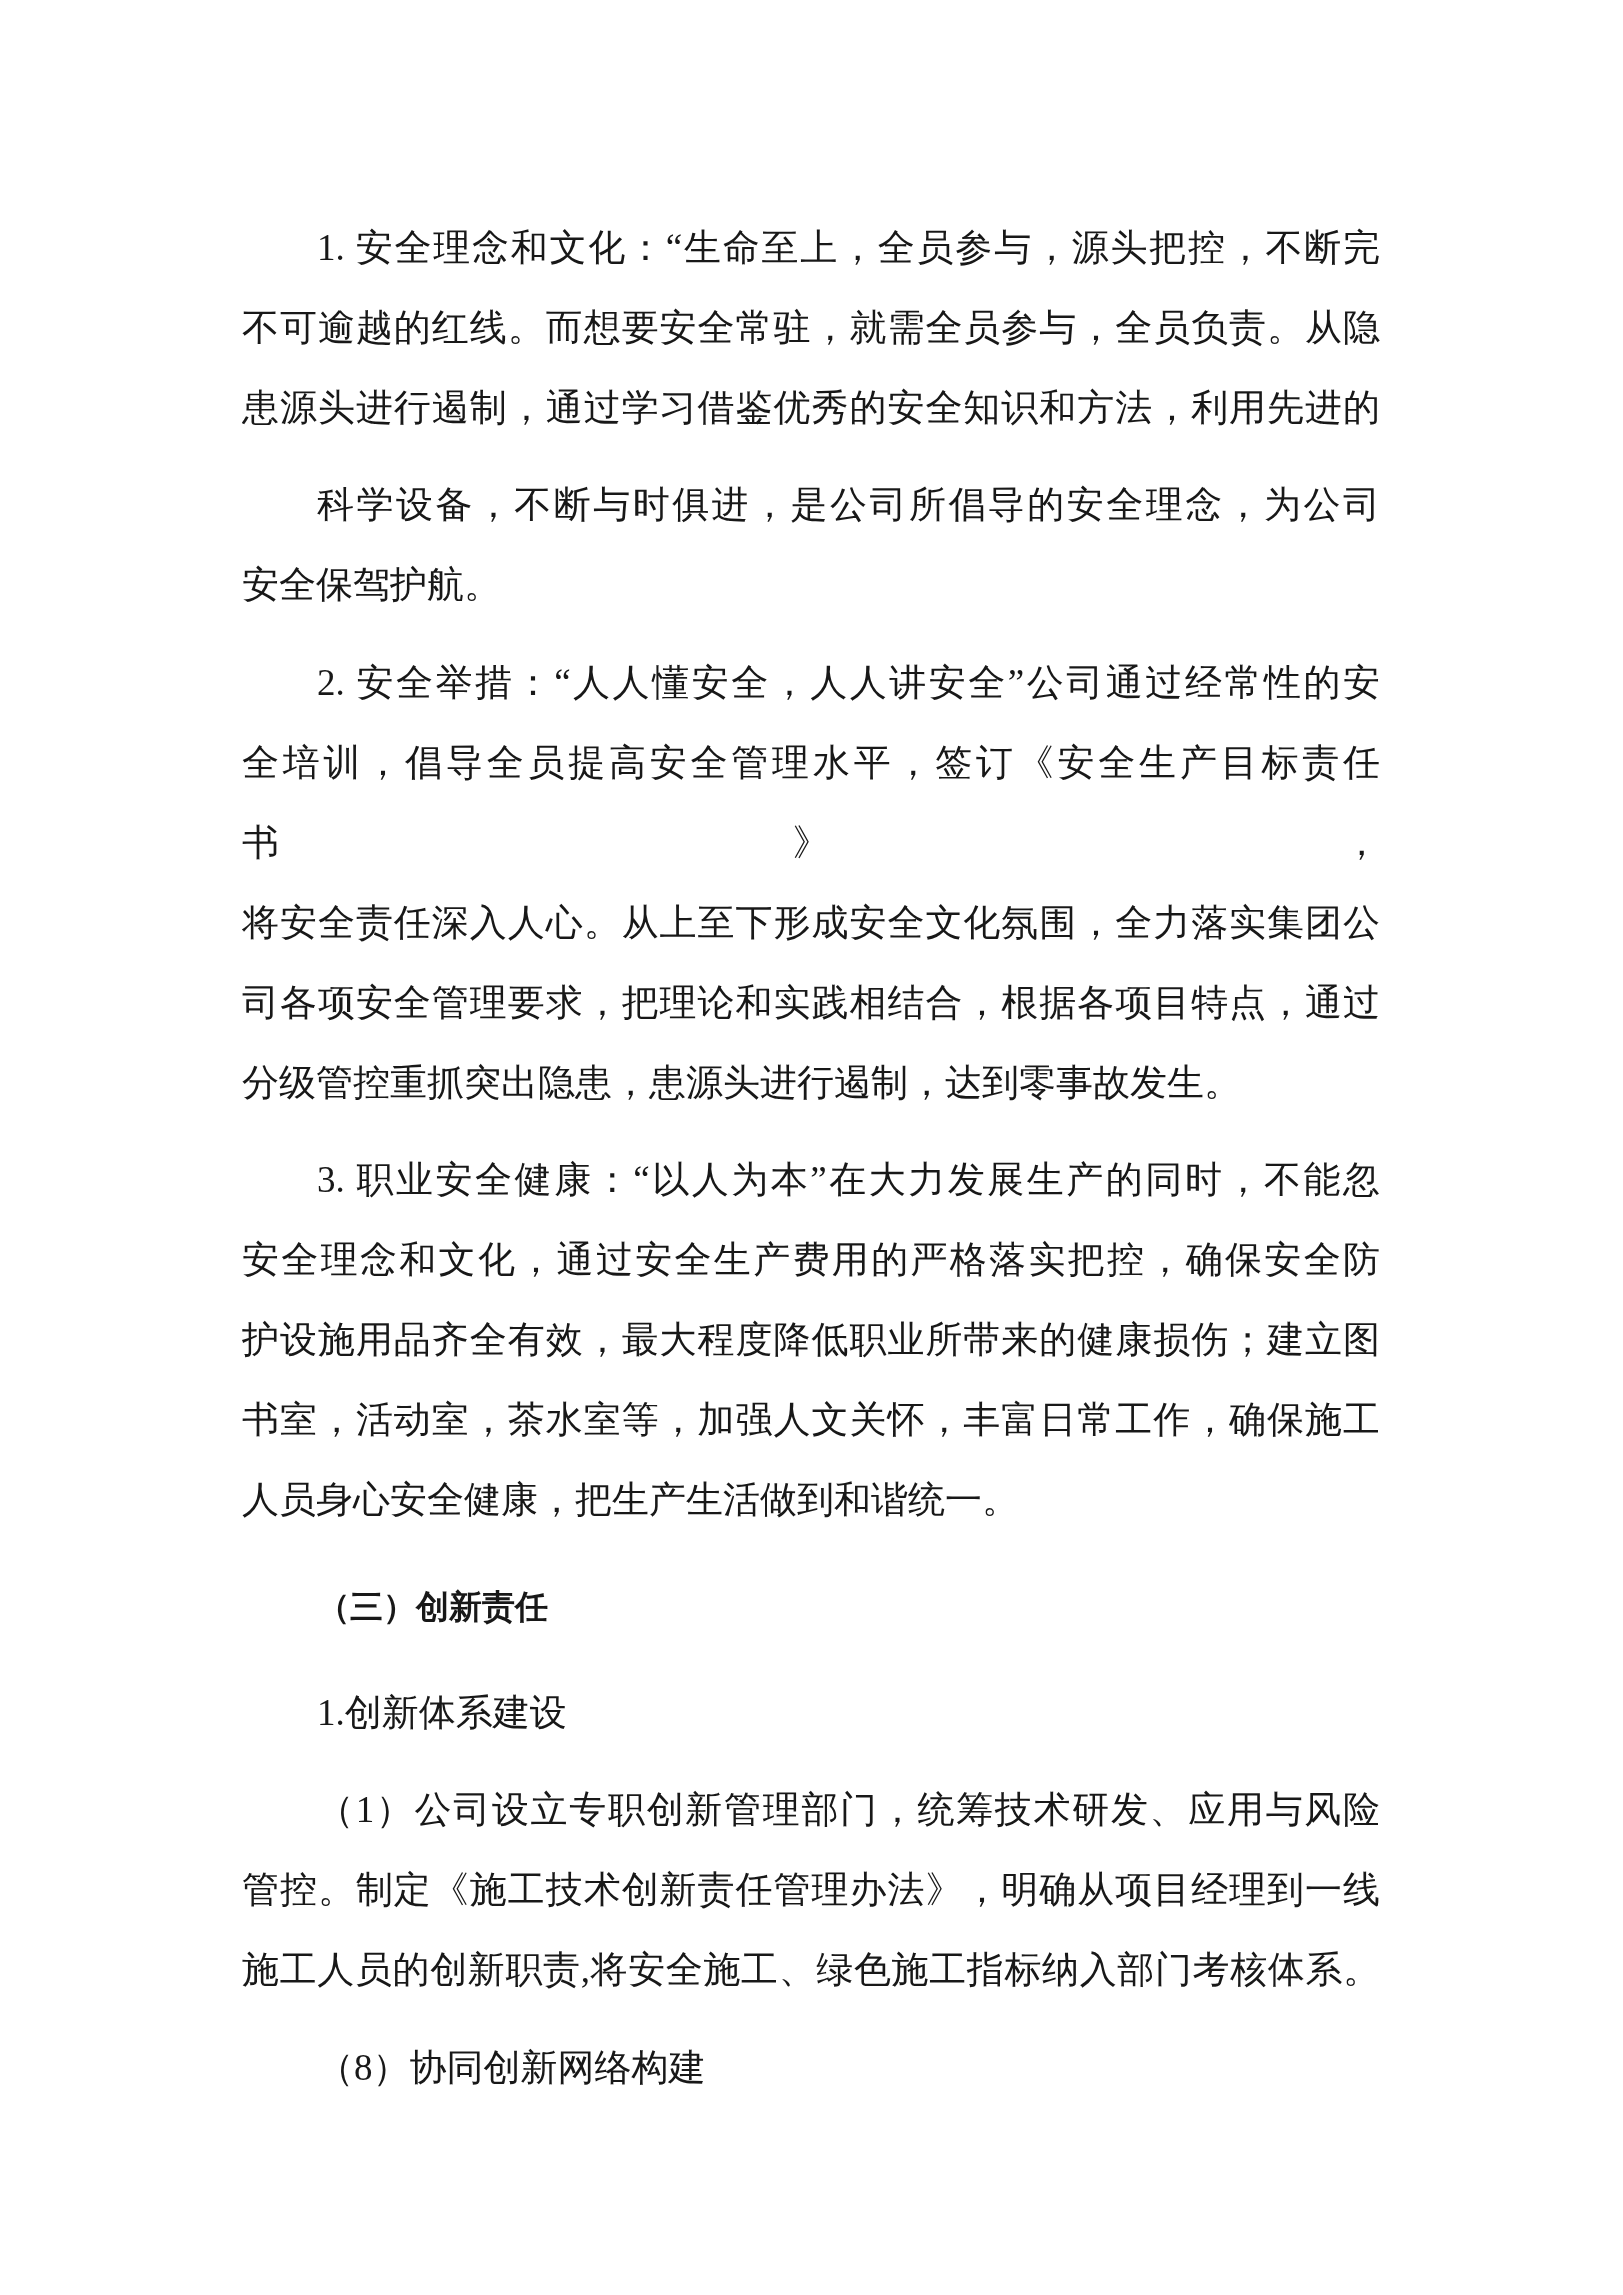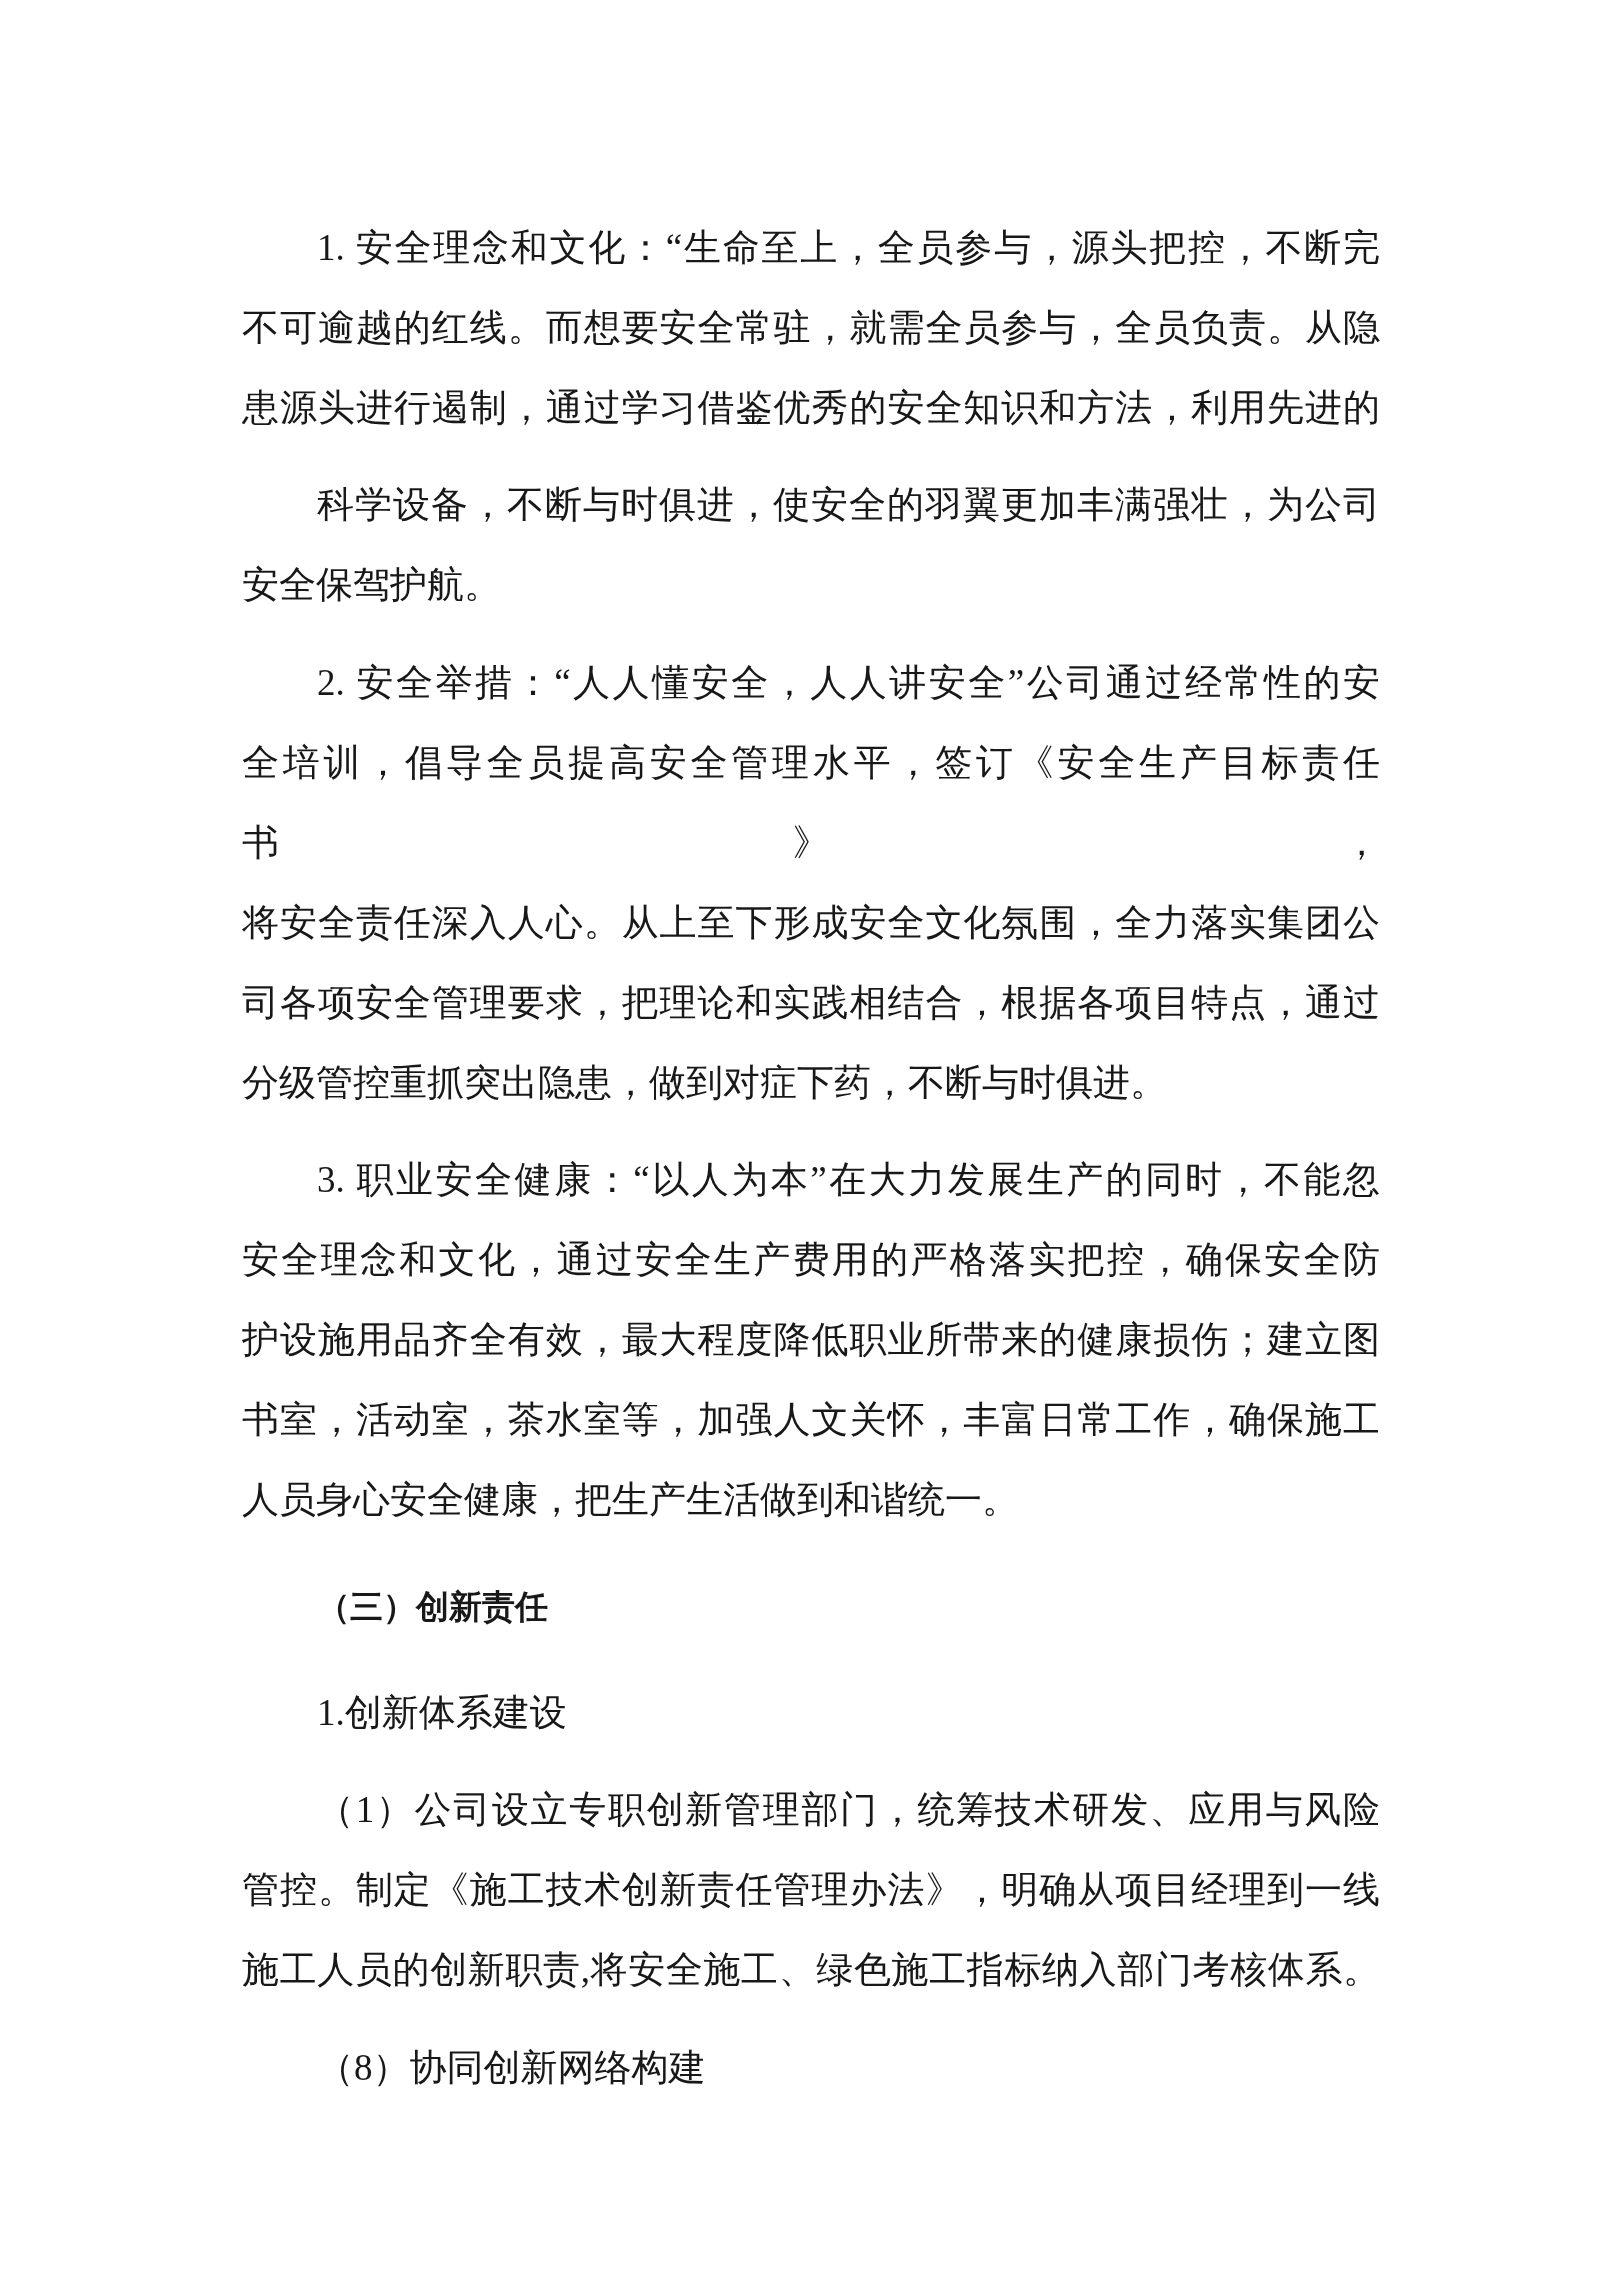--- a/index.html
+++ b/index.html
@@ -56,30 +56,30 @@
 <div class="page">
   <div class="content">
 
     <div class="block">
       <div class="line indent jboth">1. 安全理念和文化：“生命至上，全员参与，源头把控，不断完</div>
       <div class="line jboth">不可逾越的红线。而想要安全常驻，就需全员参与，全员负责。从隐</div>
       <div class="line jboth">患源头进行遏制，通过学习借鉴优秀的安全知识和方法，利用先进的</div>
     </div>
 
     <div class="block">
-      <div class="line indent jboth">科学设备，不断与时俱进，使安全的羽翼更加丰满强壮，为公司</div>
+      <div class="line indent jboth">科学设备，不断与时俱进，是公司所倡导的安全理念，为公司</div>
       <div class="line jleft">安全保驾护航。</div>
     </div>
 
     <div class="block">
       <div class="line indent jboth">2. 安全举措：“人人懂安全，人人讲安全”公司通过经常性的安</div>
       <div class="line jboth">全培训，倡导全员提高安全管理水平，签订《安全生产目标责任书》，</div>
       <div class="line jboth">将安全责任深入人心。从上至下形成安全文化氛围，全力落实集团公</div>
       <div class="line jboth">司各项安全管理要求，把理论和实践相结合，根据各项目特点，通过</div>
-      <div class="line jleft">分级管控重抓突出隐患，做到对症下药，不断与时俱进。</div>
+      <div class="line jleft">分级管控重抓突出隐患，患源头进行遏制，达到零事故发生。</div>
     </div>
 
     <div class="block">
       <div class="line indent jboth">3. 职业安全健康：“以人为本”在大力发展生产的同时，不能忽</div>
       <div class="line jboth">安全理念和文化，通过安全生产费用的严格落实把控，确保安全防</div>
       <div class="line jboth">护设施用品齐全有效，最大程度降低职业所带来的健康损伤；建立图</div>
       <div class="line jboth">书室，活动室，茶水室等，加强人文关怀，丰富日常工作，确保施工</div>
       <div class="line jleft">人员身心安全健康，把生产生活做到和谐统一。</div>
     </div>
 

